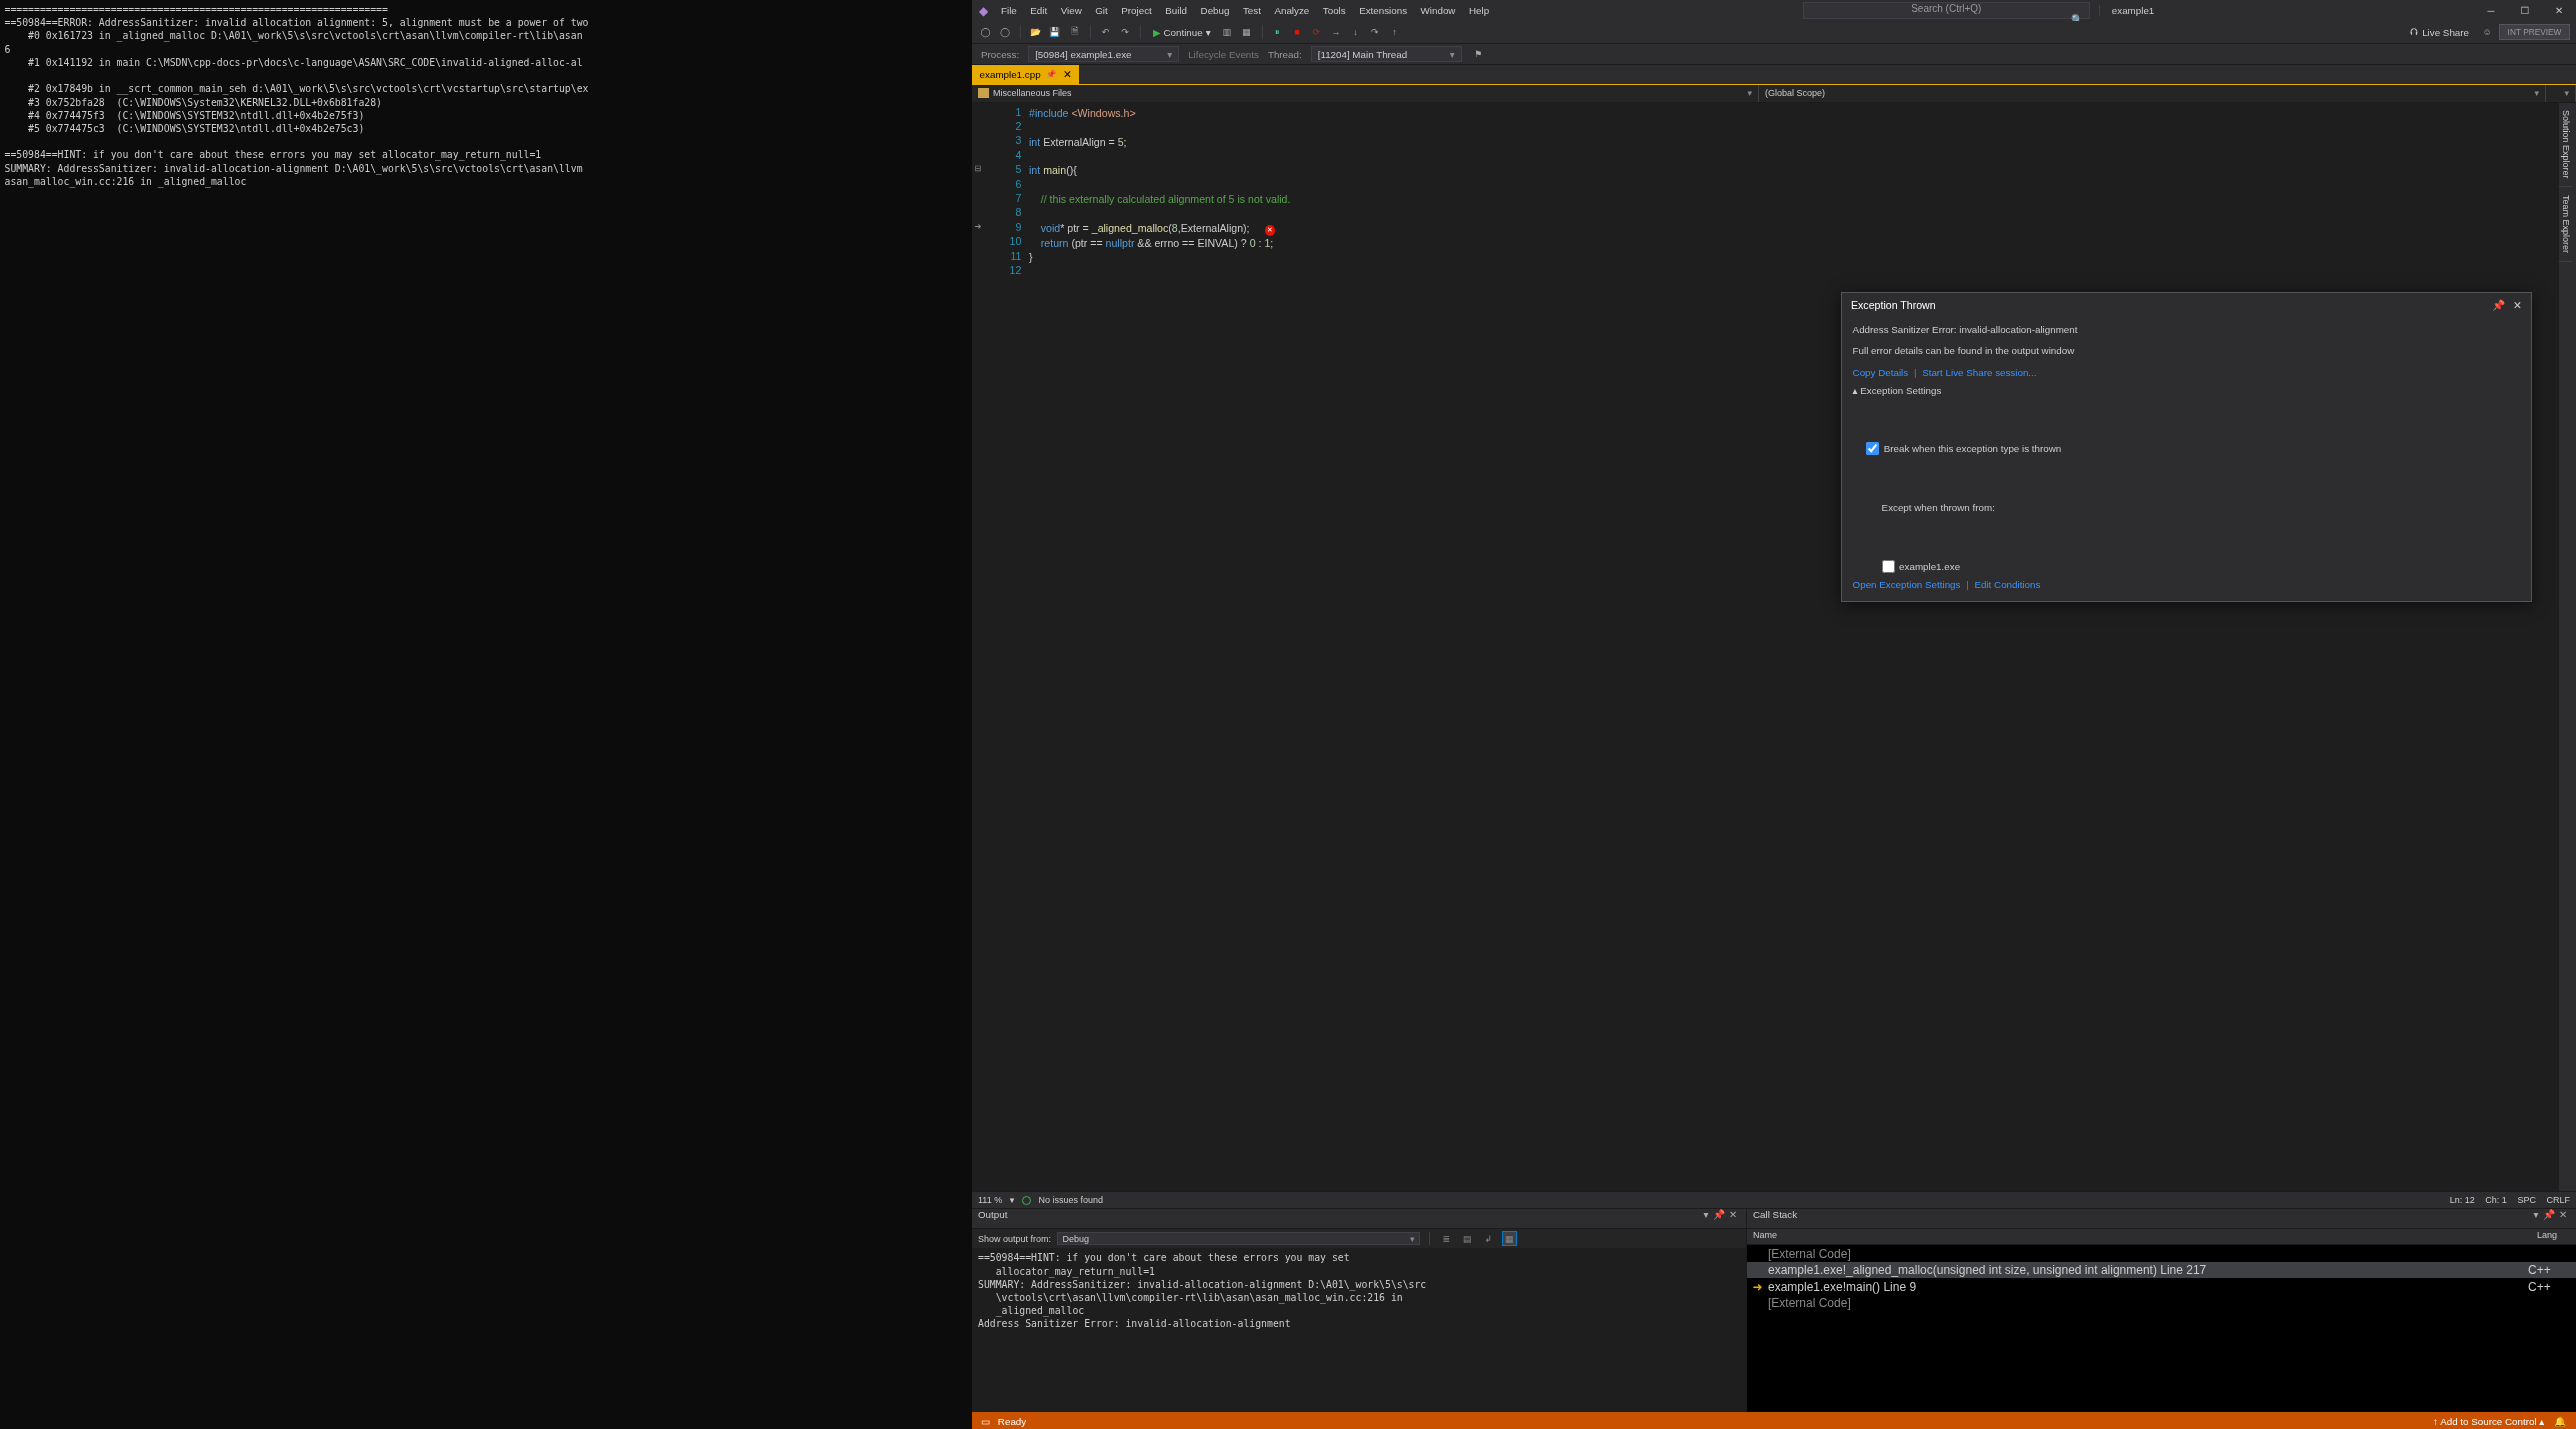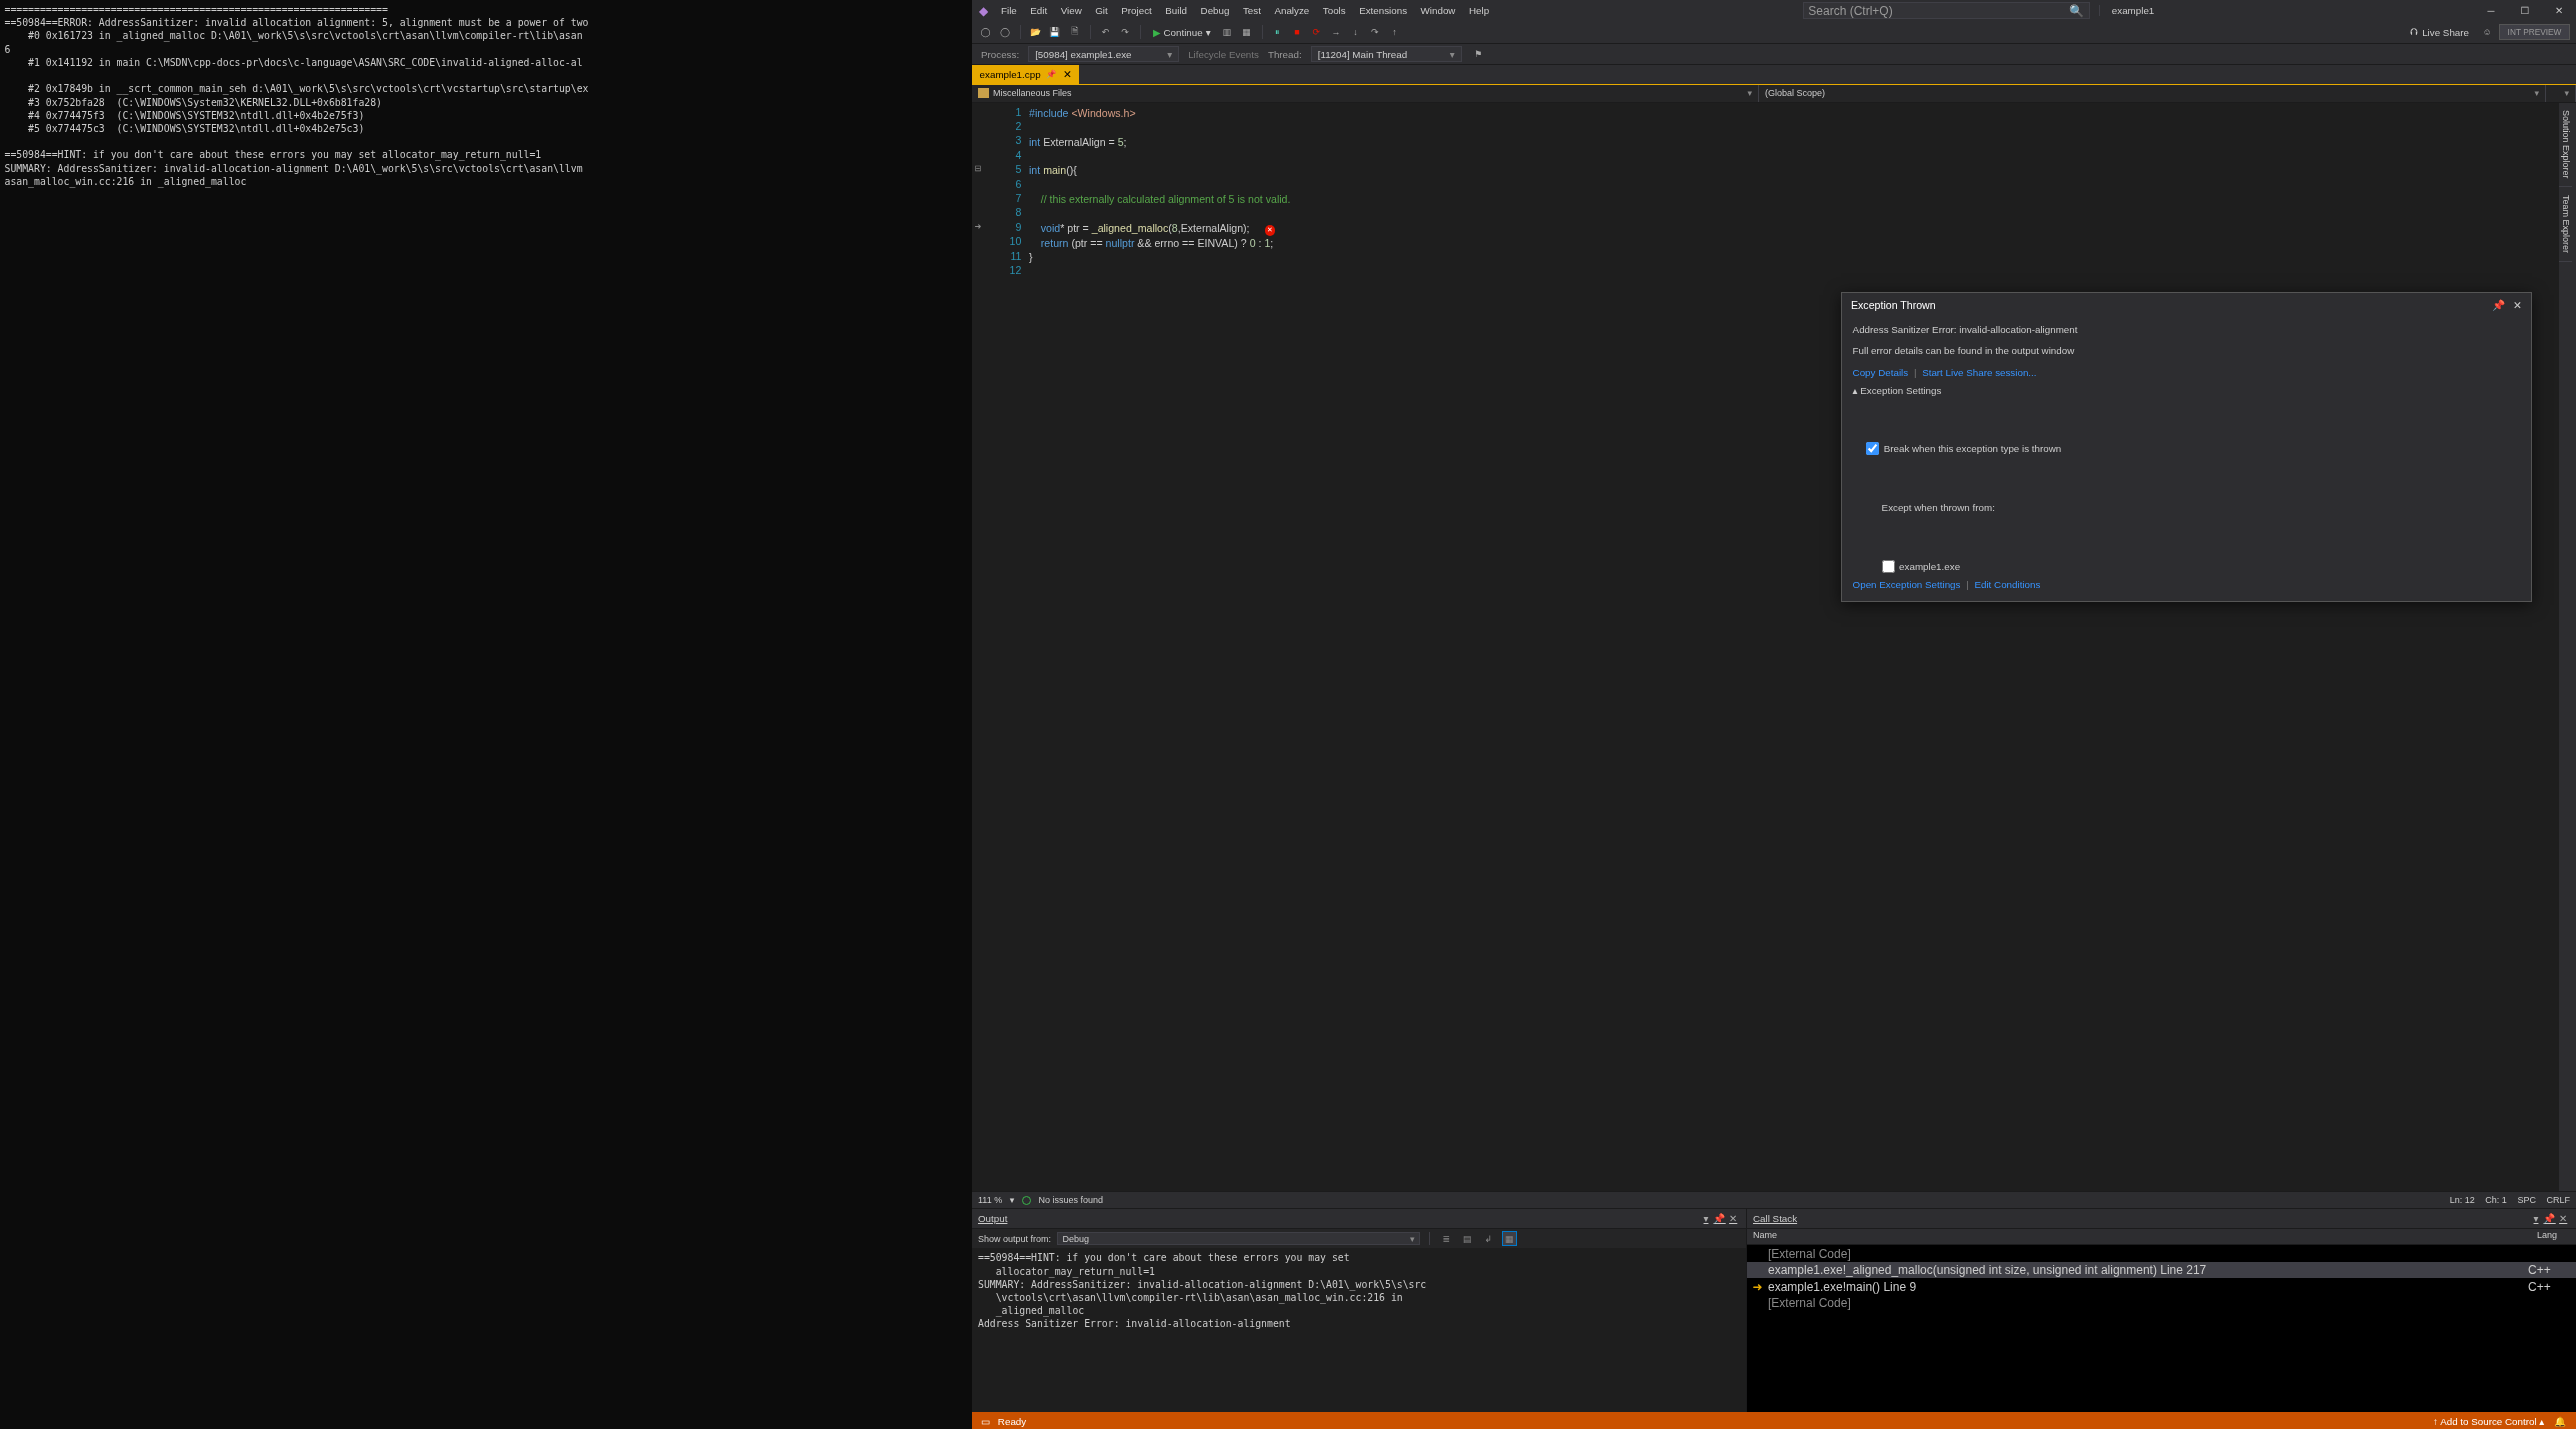--- a/index.html
+++ b/index.html
@@ -7,21 +7,21 @@
 .root { display: flex; width: 100%; height: 100%; }
 .console-pane { width: 972px; background: #000; display: flex; flex-direction: column; }
 .console-title { height: 21px; background: #fff; color: #000; font-size: 9.8px; display: flex; align-items: center; padding: 0 6px; border-bottom: 0.8px solid #ddd; }
 .console-title .icon { width: 12px; height: 12px; background: #555; margin-right: 4.5px; }
 .console-body { flex: 1; background: #0c0c0c; color: #ccc; font-family: Consolas, monospace; font-size: 9.8px; white-space: pre; padding: 3px 4.5px; overflow: hidden; line-height: 1.35; }
 .vs-pane { flex: 1; background: #2d2d30; display: flex; flex-direction: column; position: relative; }
 .title-bar { height: 21px; display: flex; align-items: center; background: #2d2d30; }
 .vs-logo { width: 23px; text-align: center; color: #b180d7; font-size: 12px; }
 .menu-bar { display: flex; gap: 1.5px; }
 .menu-item { padding: 3px 6px; font-size: 9.8px; color: #ccc; }
-.search-box { margin-left: auto; width: 287px; background: #333337; border: 0.8px solid #3f3f46; height: 16.6px; display: flex; align-items: center; padding: 0 4.5px; color: #999; font-size: 12px; }
+.search-box { margin-left: auto; width: 287px; background: #333337; border: 0.8px solid #3f3f46; height: 16.6px; display: flex; align-items: center; padding: 0 4.5px; color: #999; font-size: 10px; flex-direction: column; }
 .search-box .mag { margin-left: auto; }
 .solution-label { padding: 0 12px; font-size: 9.8px; color: #ccc; border-left: 0.8px solid #3f3f46; margin-left: 9px; }
 .win-controls { display: flex; margin-left: auto; }
 .win-btn { width: 34px; height: 21px; display: flex; align-items: center; justify-content: center; font-size: 9.8px; color: #ccc; }
 .toolbar { height: 23px; background: #2d2d30; display: flex; align-items: center; padding: 0 6px; gap: 4.5px; border-bottom: 0.8px solid #1b1b1c; }
 .tb-btn { width: 15px; height: 15px; display: flex; align-items: center; justify-content: center; color: #aaa; font-size: 9px; }
 .tb-sep { width: 0.8px; height: 13.6px; background: #3f3f46; margin: 0 3px; }
 .continue-btn { display: flex; align-items: center; gap: 3px; padding: 1.5px 4.5px; color: #ccc; font-size: 9.8px; }
 .continue-btn .tri { color: #39b54a; }
 .int-preview { margin-left: auto; background: #3f3f46; color: #999; font-size: 8.3px; padding: 2.3px 7.6px; border: 0.8px solid #555; }
@@ -67,21 +67,21 @@
 .exc-section .row { padding: 1.5px 0 1.5px 13.6px; font-size: 9.8px; display: flex; align-items: center; gap: 4.5px; margin-top: 44px; }
 .exc-section input[type=checkbox] { accent-color: #3794ff; }
 .exc-foot { padding-top: 4.5px; }
 .exc-foot a { color: #3794ff; font-size: 9.8px; }
 .zoom-bar { height: 16.6px; background: #2d2d30; display: flex; align-items: center; padding: 0 6px; font-size: 9px; color: #ccc; border-top: 0.8px solid #1b1b1c; }
 .zoom-bar .left { display: flex; gap: 7.6px; align-items: center; }
 .zoom-bar .right { margin-left: auto; display: flex; gap: 10.6px; }
 .ok-dot { width: 9px; height: 9px; border: 1.5px solid #39b54a; border-radius: 50%; display: inline-block; }
 .bottom-panels { height: 204px; display: flex; background: #252526; border-top: 0.8px solid #1b1b1c; }
 .output-panel { width: 775px; display: flex; flex-direction: column; border-right: 0.8px solid #1b1b1c; }
-.panel-header { height: 19.7px; background: #2d2d30; display: flex; align-items: center; padding: 0 6px; font-size: 9.8px; color: #ccc; border-bottom: 0.8px solid #1b1b1c; text-decoration: underline; }
+.panel-header { height: 19.7px; background: #2d2d30; display: flex; padding: 0 6px; font-size: 9.8px; color: #ccc; border-bottom: 0.8px solid #1b1b1c; }
 .panel-header .title { flex: 1; }
 .panel-header .btn { width: 13.6px; text-align: center; color: #aaa; }
 .output-toolbar { height: 19.7px; display: flex; align-items: center; padding: 0 6px; gap: 6px; font-size: 9px; color: #ccc; background: #252526; }
 .output-toolbar select, .out-select { background: #333337; border: 0.8px solid #3f3f46; color: #ccc; padding: 0.8px 4.5px; min-width: 363px; display: flex; }
 .out-select .dd { margin-left: auto; color: #888; }
 .output-toolbar .tb-btn { color: #888; }
 .output-toolbar .tb-btn.active { background: #3f3f46; border: 0.8px solid #007acc; }
 .output-body { flex: 1; background: #1e1e1e; color: #ccc; font-family: Consolas, monospace; font-size: 9.8px; padding: 3px 6px; white-space: pre-wrap; line-height: 1.35; overflow: hidden; }
 .callstack-panel { flex: 1; display: flex; flex-direction: column; }
 .cs-header-row { height: 16.6px; background: #2d2d30; display: flex; font-size: 9px; color: #ccc; border-bottom: 0.8px solid #1b1b1c; }

